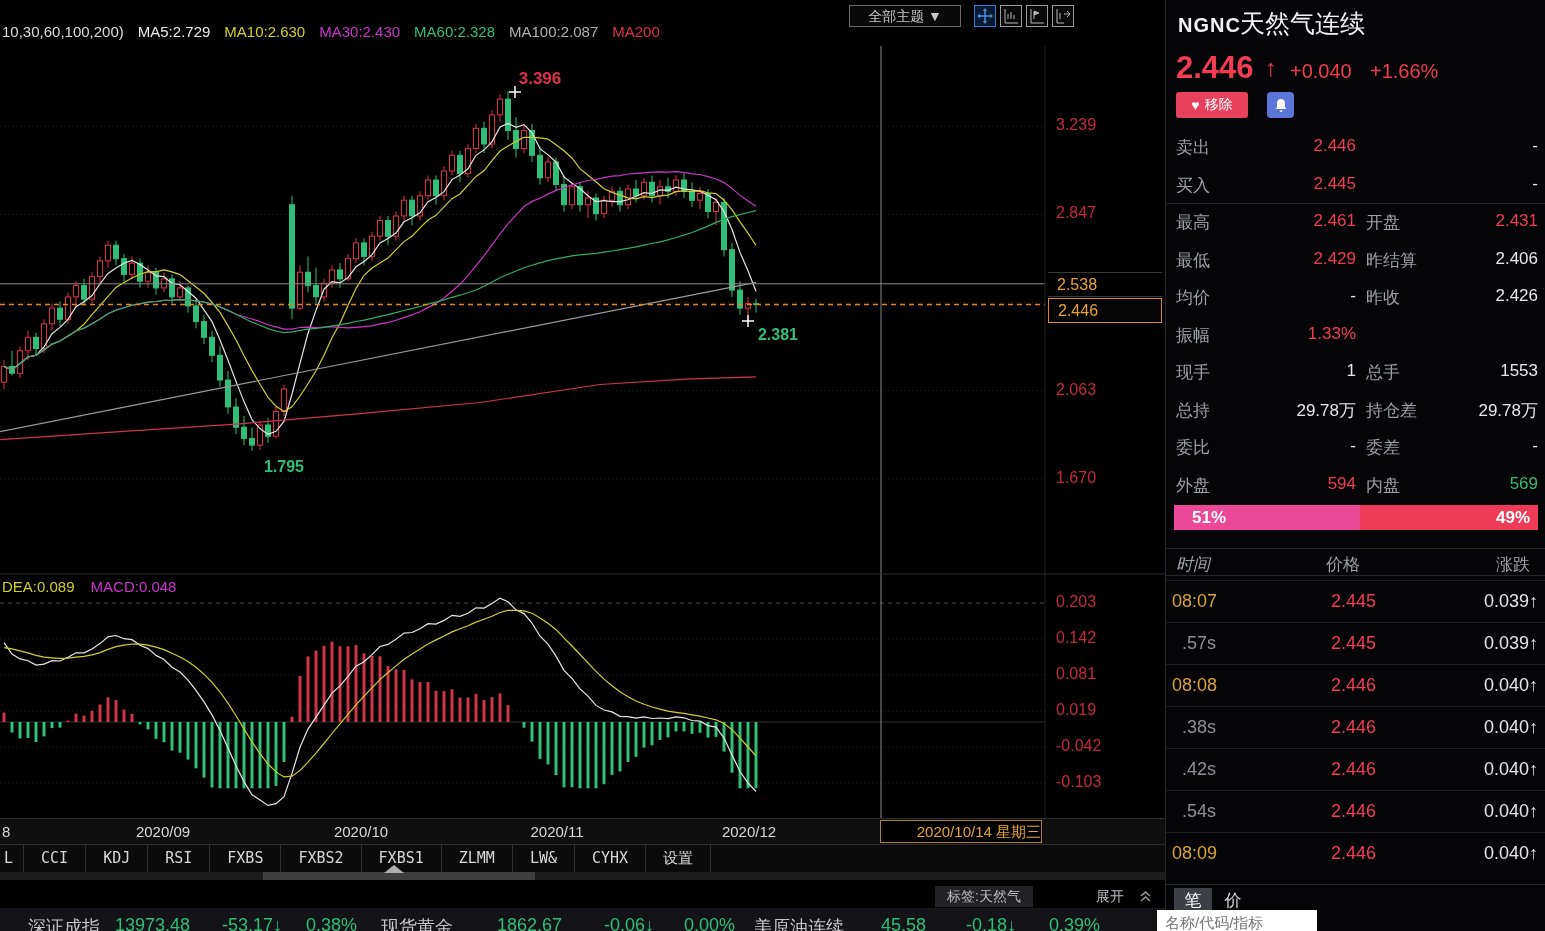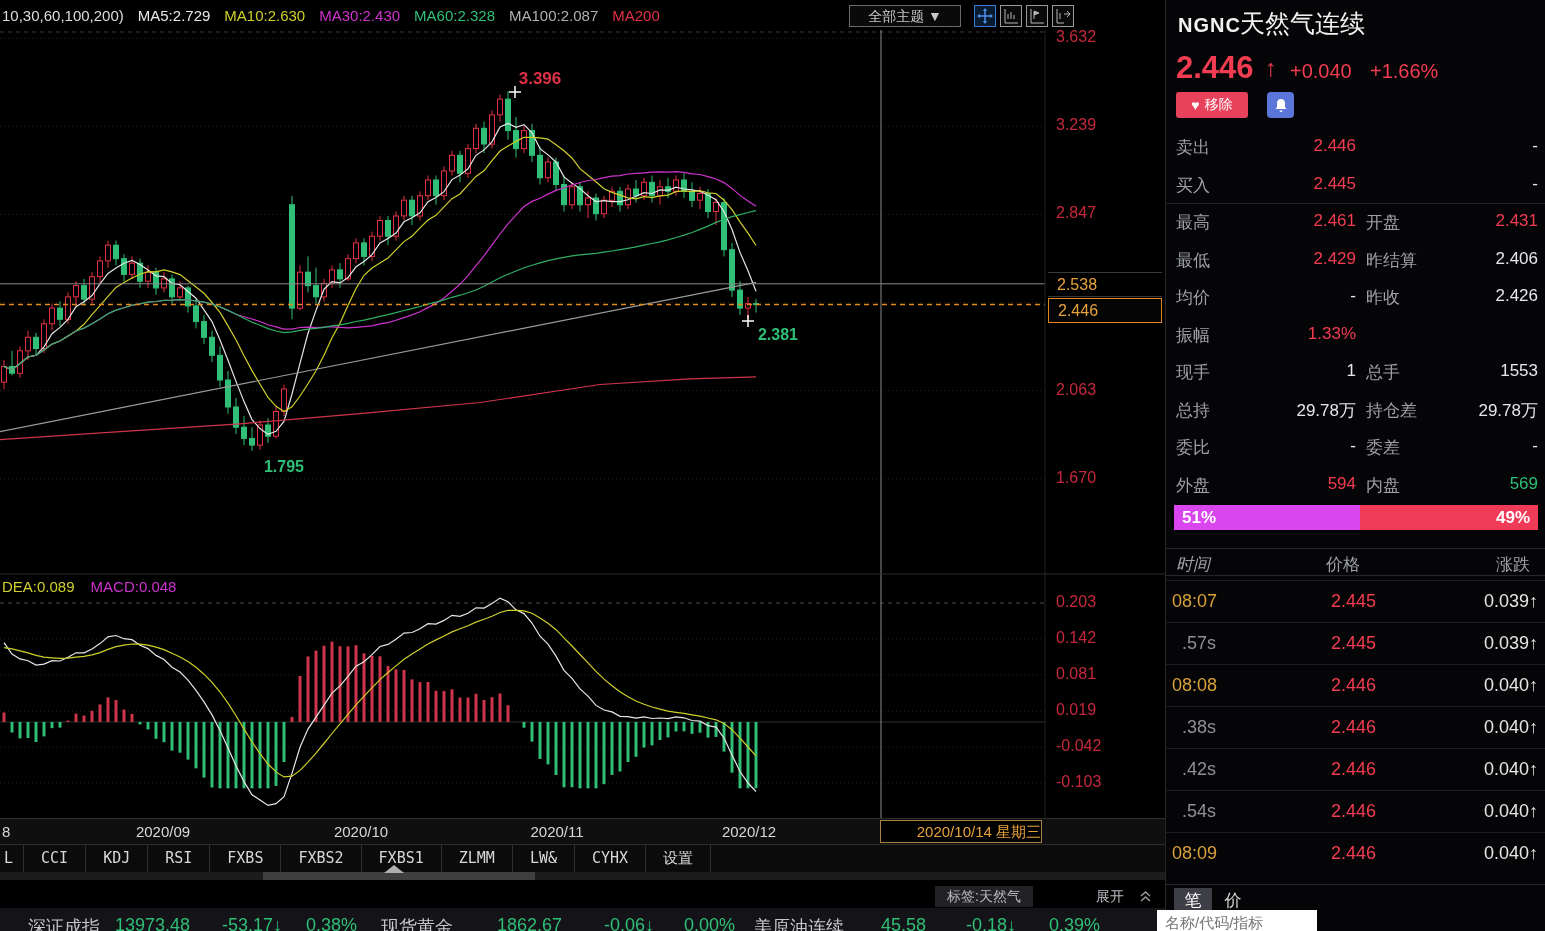--- a/index.html
+++ b/index.html
@@ -1,21 +1,21 @@
 <!DOCTYPE html>
 <html><head>
 <meta charset="utf-8">
 <style>
   html,body{margin:0;padding:0;width:1545px;height:931px;overflow:hidden;background:#000;}
   *{box-sizing:border-box;}
   #app{position:relative;width:1545px;height:931px;background:#000;color:#ddd;
        font-family:"Liberation Sans",sans-serif;}
   .abs{position:absolute;}
   
-  #topbar{left:0;top:0;width:1165px;height:30px;background:#000;z-index:5;display:flex;align-items:center;}
+  #topbar{left:0;top:16px;width:1165px;height:30px;background:#000;z-index:5;display:flex;align-items:center;}
   #ma-labels{display:flex;gap:14px;font-size:15px;padding-left:2px;white-space:nowrap;}
   #theme-dd{left:849px;top:5px;width:112px;height:22px;border:1px solid #6a6a6a;color:#c8c8cc;
             font-size:14px;text-align:center;line-height:20px;background:#0a0a0a;z-index:6;}
   .tool-ic{top:5px;width:22px;height:22px;border:1px solid #9a9a9a;background:#0a0a0a;z-index:6;
            display:flex;align-items:center;justify-content:center;}
   .tool-ic.sel{border-color:#3b7fd4;background:#0a1a30;}
   
   #chart-wrap{left:0;top:0;width:1165px;height:845px;z-index:1;}
   .ytick{position:absolute;left:1056px;color:#c5283c;font-size:16px;z-index:3;}
   .pricebox{position:absolute;left:1048px;width:114px;height:25px;z-index:4;color:#e8a23c;
@@ -66,21 +66,21 @@
               font-size:14px;display:flex;align-items:center;justify-content:center;gap:5px;}
   #btn-bell{left:101px;top:92px;width:27px;height:26px;background:#5b76d8;border-radius:4px;
             display:flex;align-items:center;justify-content:center;}
   .qrow{position:absolute;left:0;width:380px;height:37px;font-size:17px;}
   .qrow .k1{position:absolute;left:10px;top:8px;color:#9ea0a8;}
   .qrow .v1{position:absolute;left:80px;top:8px;width:110px;text-align:right;}
   .qrow .k2{position:absolute;left:200px;top:8px;color:#9ea0a8;}
   .qrow .v2{position:absolute;left:262px;top:8px;width:110px;text-align:right;}
   #qsep{left:1165px;top:203px;width:380px;height:1px;background:#222;z-index:7;}
   #ratiobar{left:8px;top:505px;width:364px;height:25px;display:flex;font-size:17px;font-weight:bold;color:#fff;}
-  #ratioL{background:#d946ef;display:flex;align-items:center;padding-left:8px;}
+  #ratioL{background:#ec4899;display:flex;align-items:center;padding-left:18px;}
   #ratioR{background:#ef3b57;display:flex;align-items:center;justify-content:flex-end;padding-right:8px;flex:1;}
   #thead{left:0;top:548px;width:380px;height:28px;font-size:17px;color:#9ea0a8;border-bottom:1px solid #26262a;
          border-top:1px solid #26262a;}
   #thead span{position:absolute;top:4px;}
   .trow{position:absolute;left:0;width:380px;height:42px;font-size:18px;border-top:1px solid #1d1d21;}
   .trow .tt{position:absolute;top:10px;}
   .trow .tp{position:absolute;left:120px;top:10px;width:90px;text-align:right;color:#f23c51;}
   .trow .tc{position:absolute;left:240px;top:10px;width:132px;text-align:right;color:#e5e5e5;}
   #ptabs{left:0px;top:884px;width:380px;height:30px;border-top:1px solid #2a2a2e;}
   .ptab{position:absolute;top:3px;width:38px;height:25px;text-align:center;line-height:25px;

